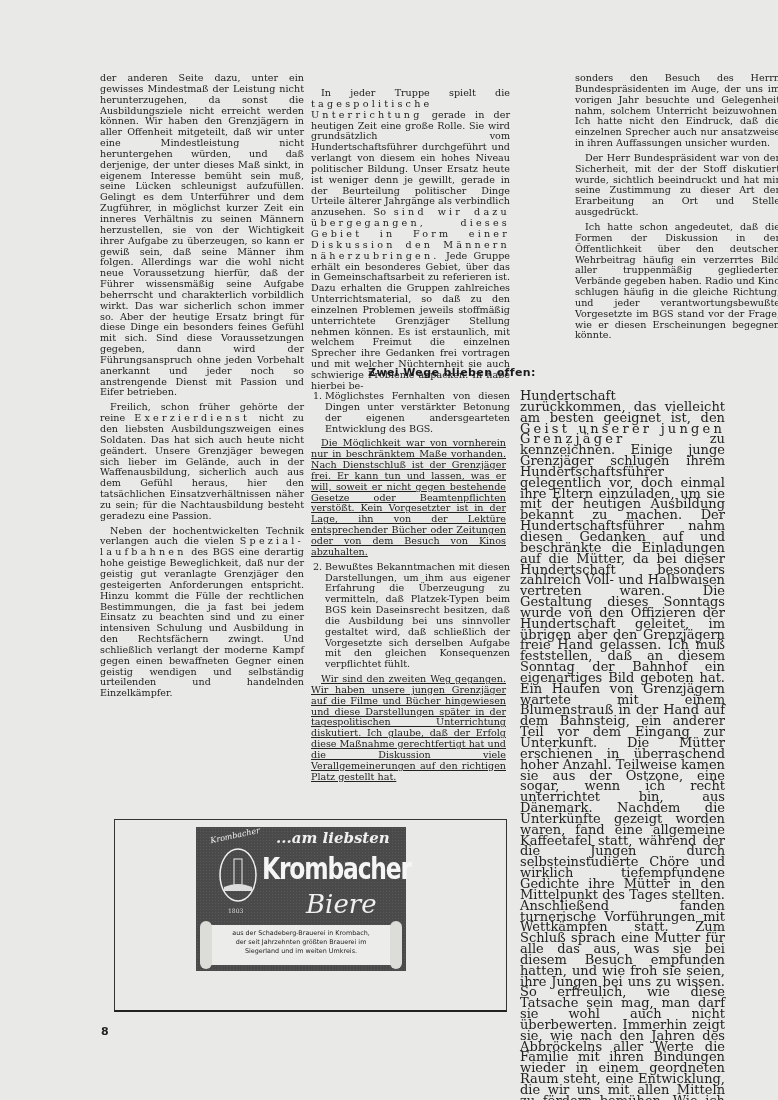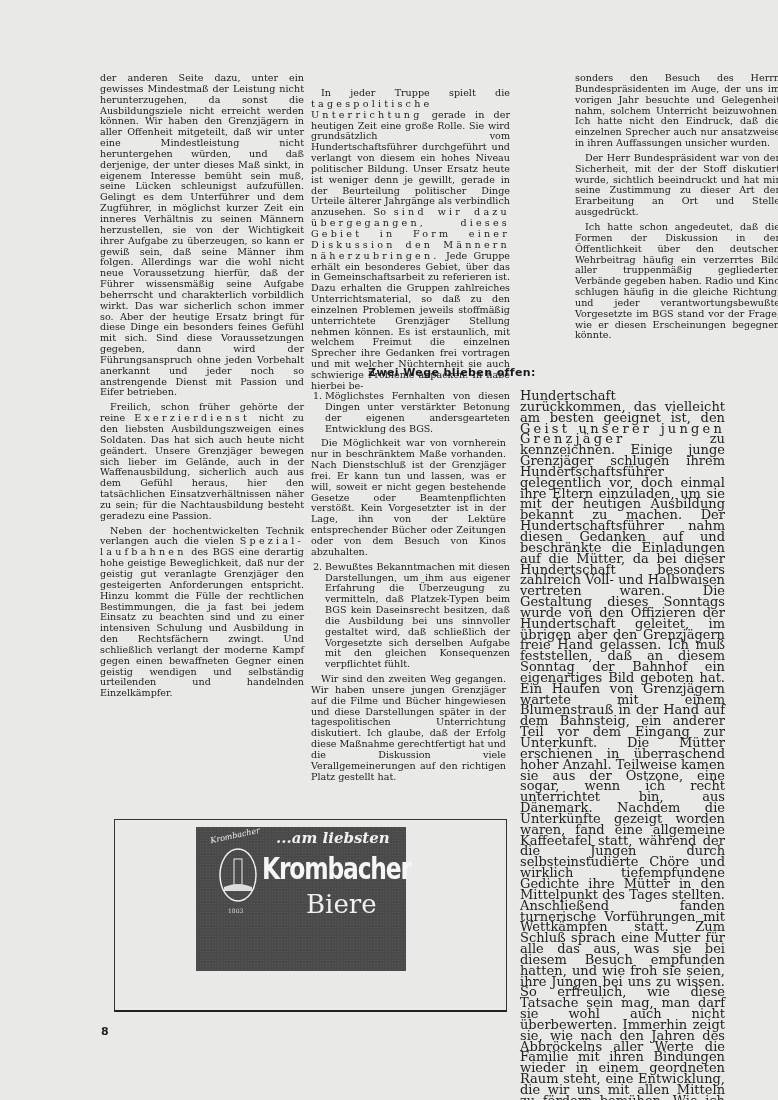--- a/index.html
+++ b/index.html
@@ -26,21 +26,21 @@
   .bsp { font-weight:bold; letter-spacing:3.4px; }
   .list { margin:0 0 4px 0; padding:0; list-style:none; }
   .list li { position:relative; padding-left:14px; margin-bottom:2px; }
   .list li .num { position:absolute; left:2px; top:0; }
   .headline {
     position:absolute; left:368px; top:366px;
     font-family:"DejaVu Sans", sans-serif; font-weight:bold;
     font-size:11px; letter-spacing:0.4px; color:#1a1a1a;
   }
   #lower2 { position:absolute; left:311px; top:391px; width:199px; font-size:9.6px; line-height:10.85px; text-align:justify; }
-  #lower2 p { margin:0 4px 4px 0; text-indent:10px; }
+  #lower2 p { margin:0 4px 4px 0; text-indent:10px;text-decoration:underline; }
   #lower3 { position:absolute; left:520px; top:391px; width:205px; font-size:13px; line-height:10.85px; text-align:justify; }
   #lower3 p { margin:0 0 4px 0; text-indent:10px; }
   #lower3 p.noind { text-indent:0; }
   .adframe {
     position:absolute; left:114px; top:819px; width:391px; height:190px;
     border:1px solid #333; border-bottom:2px solid #222;
   }
   .ad {
     position:absolute; left:196px; top:827px; width:210px; height:144px;
     background:#4a4a4a;
@@ -57,21 +57,21 @@
     font-size:15px; color:#f0f0f0;
   }
   .ad .brand {
     position:absolute; left:66px; top:24px;
     font-family:"DejaVu Sans", sans-serif; font-weight:bold;
     font-size:30px; letter-spacing:-1.5px; color:#f5f5f5;
     transform:scaleX(0.78); transform-origin:left top;
   }
   .ad .biere {
     position:absolute; left:110px; top:62px;
-    font-family:"DejaVu Serif", serif; 
+    font-family:"DejaVu Serif", serif; font-style:italic;
     font-size:26px; color:#f0f0f0;
   }
   .ad .scroll {
     position:absolute; left:8px; top:98px; width:194px; height:40px;
     background:#ececea; color:#222; border-radius:3px;
     font-family:"DejaVu Sans", sans-serif; font-size:6.4px; line-height:9px;
     text-align:center; padding-top:4px; box-sizing:border-box;
   }
   .ad .scroll:before, .ad .scroll:after {
     content:""; position:absolute; top:-4px; width:12px; height:48px;
@@ -127,16 +127,21 @@
     <svg class="seal" viewBox="0 0 52 80">
       <ellipse cx="26" cy="40" rx="18" ry="26" fill="none" stroke="#eee" stroke-width="1.5"></ellipse>
       <rect x="22" y="24" width="8" height="26" fill="none" stroke="#eee" stroke-width="1"></rect>
       <path d="M12 52 Q26 46 40 52 L40 56 L12 56 Z" fill="#ddd"></path>
     </svg>
     <div style="position:absolute;left:14px;top:4px;font-family:'DejaVu Serif',serif;font-style:italic;font-size:8px;transform:rotate(-12deg);color:#eee;">Krombacher</div>
     <div style="position:absolute;left:32px;top:80px;font-size:6px;color:#ddd;">1803</div>
     <div class="tagline">...am liebsten</div>
     <div class="brand">Krombacher</div>
     <div class="biere">Biere</div>
+    <div class="scroll">
+      <div>aus der Schadeberg-Brauerei in Krombach,</div>
+      <div>der seit Jahrzehnten größten Brauerei im</div>
+      <div>Siegerland und im weiten Umkreis.</div>
+    </div>
   </div>
 
   <div class="pagenum">8</div>
 </div>
 
 </body></html>

